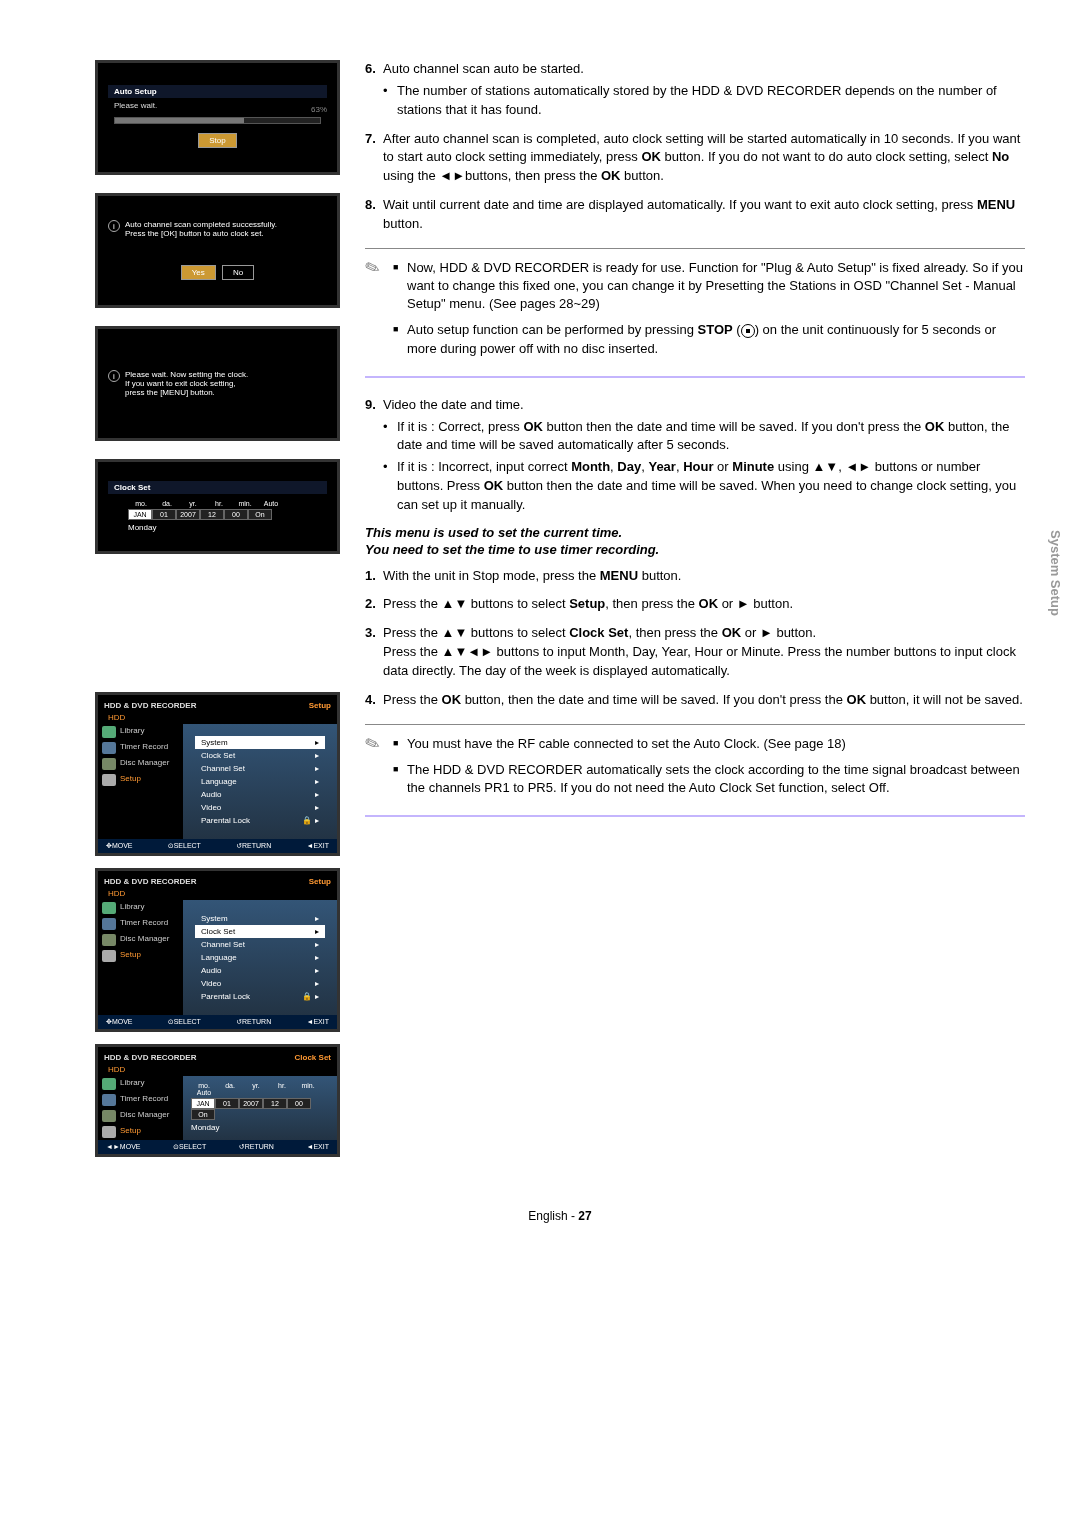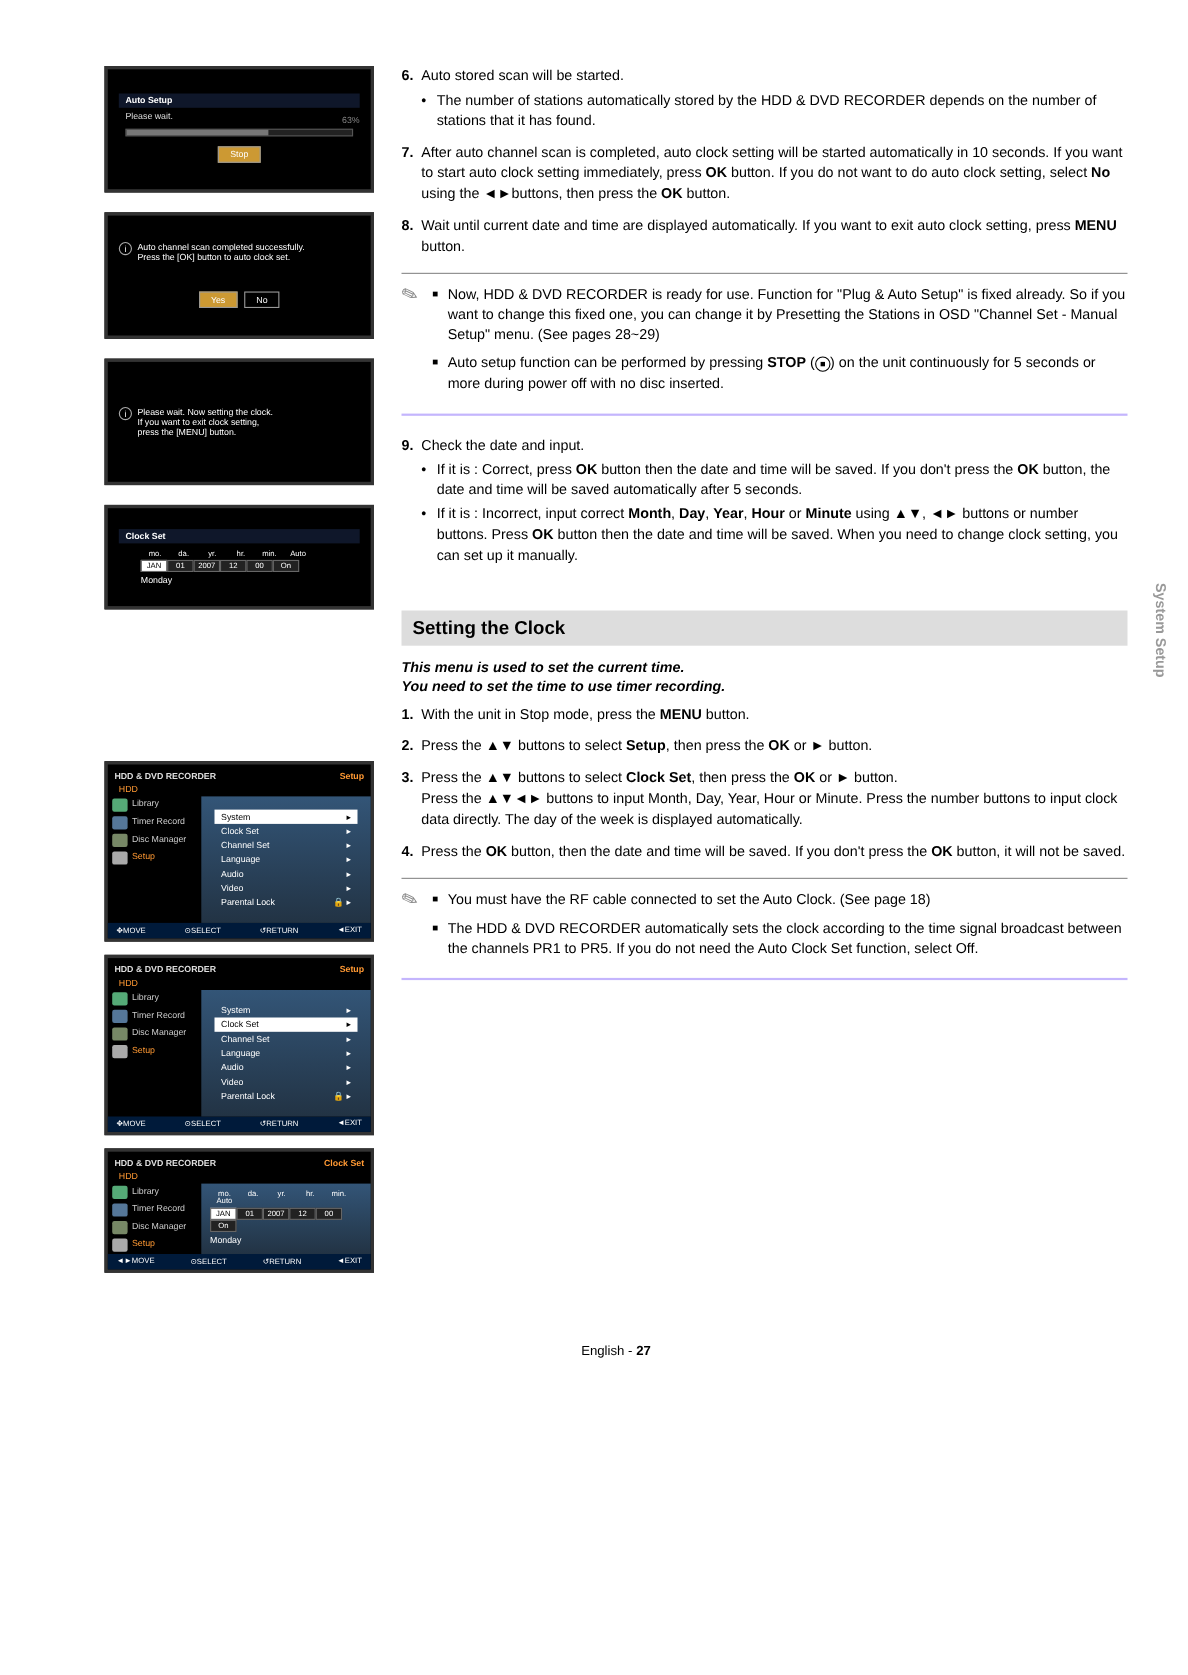--- a/index.html
+++ b/index.html
@@ -39,21 +39,21 @@
 .step-body{flex:1}
 .bullet{display:flex;margin-top:3px}
 .bullet::before{content:"•";width:14px;flex-shrink:0}
 .note-box{border-top:1px solid #888;border-bottom:2px solid #c4b5fd;padding:10px 0 10px 28px;margin:14px 0 18px 0;position:relative}
 .note-box::before{content:"✎";position:absolute;left:0;top:8px;font-size:18px;color:#888;transform:rotate(-20deg)}
 .note-item{display:flex;margin-bottom:8px;line-height:1.4}
 .note-item::before{content:"■";width:14px;flex-shrink:0;font-size:9px;padding-top:2px}
 .section-title{background:#ddd;padding:6px 10px;font-weight:bold;font-size:17px;margin:40px 0 12px 0}
 .intro{font-style:italic;font-weight:bold;margin-bottom:8px;line-height:1.3}
 .side-label{position:absolute;right:-38px;top:470px;writing-mode:vertical-rl;font-weight:bold;color:#999;font-size:13px}
-.footer{text-align:center;margin-top:52px;font-size:12px}
+.footer{text-align:center;margin-top:40px;font-size:12px}
 .stop-circ{display:inline-block;width:14px;height:14px;border:1px solid #000;border-radius:50%;vertical-align:middle;position:relative}
 .stop-circ::after{content:"";position:absolute;width:4px;height:4px;background:#000;top:4px;left:4px}
 .lock-icon{font-size:8px}
 b{font-weight:bold}
 .pct{position:absolute;right:10px;top:42px;color:#888;font-size:8px}
 </style>
 </head>
 <body>
 
 <div class="content">
@@ -277,21 +277,21 @@
         </div>
 </div>
 
 </div>
 
 <div class="right-col">
 <div class="side-label">System Setup</div>
 
 <div class="step">
         <span class="step-num">6.</span>
-<div class="step-body"><span>Auto stored scan will be started.</span>
+<div class="step-body"><span>Auto channel scan auto be started.</span>
 <div class="bullet">
             <span>The number of stations automatically stored by the HDD &amp; DVD RECORDER depends on the number of stations that it has found.</span>
           </div></div>
       </div>
 
 <div class="step">
         <span class="step-num">7.</span>
 <div class="step-body"><span>After auto channel scan is completed, auto clock setting will be started automatically in 10 seconds. If you want to start auto clock setting immediately, press </span><b>OK</b><span> button. If you do not want to do auto clock setting, select </span><b>No</b><span> using the ◄►buttons, then press the </span><b>OK</b><span> button.</span></div>
       </div>
 
@@ -304,31 +304,30 @@
 <div class="note-item">
           <span>Now, HDD &amp; DVD RECORDER is ready for use. Function for "Plug &amp; Auto Setup" is fixed already. So if you want to change this fixed one, you can change it by Presetting the Stations in OSD "Channel Set - Manual Setup" menu. (See pages 28~29)</span>
         </div>
 <div class="note-item">
           <span><span>Auto setup function can be performed by pressing </span><b>STOP</b> (<span class="stop-circ"></span>)<span> on the unit continuously for 5 seconds or more during power off with no disc inserted.</span></span>
         </div>
 </div>
 
 <div class="step">
         <span class="step-num">9.</span>
-<div class="step-body"><span>Check the date and input.</span>
+<div class="step-body"><span>Video the date and time.</span>
 <div class="bullet">
             <span><span>If it is : Correct, press </span><b>OK</b><span> button then the date and time will be saved. If you don't press the </span><b>OK</b><span> button, the date and time will be saved automatically after 5 seconds.</span></span>
           </div>
 <div class="bullet">
             <span><span>If it is : Incorrect, input correct </span><b>Month</b><span>, </span><b>Day</b><span>, </span><b>Year</b><span>, </span><b>Hour</b><span> or </span><b>Minute</b><span> using ▲▼, ◄► buttons or number buttons. Press </span><b>OK</b><span> button then the date and time will be saved. When you need to change clock setting, you can set up it manually.</span></span>
           </div>
 </div>
       </div>
 
-<div class="section-title">Setting the Clock</div>
 
 <div class="intro">
 <div>This menu is used to set the current time.</div>
         <div>You need to set the time to use timer recording.</div>
       </div>
 
 <div class="step">
         <span class="step-num">1.</span>
 <div class="step-body"><span>With the unit in Stop mode, press the </span><b>MENU</b><span> button.</span></div>
       </div>

